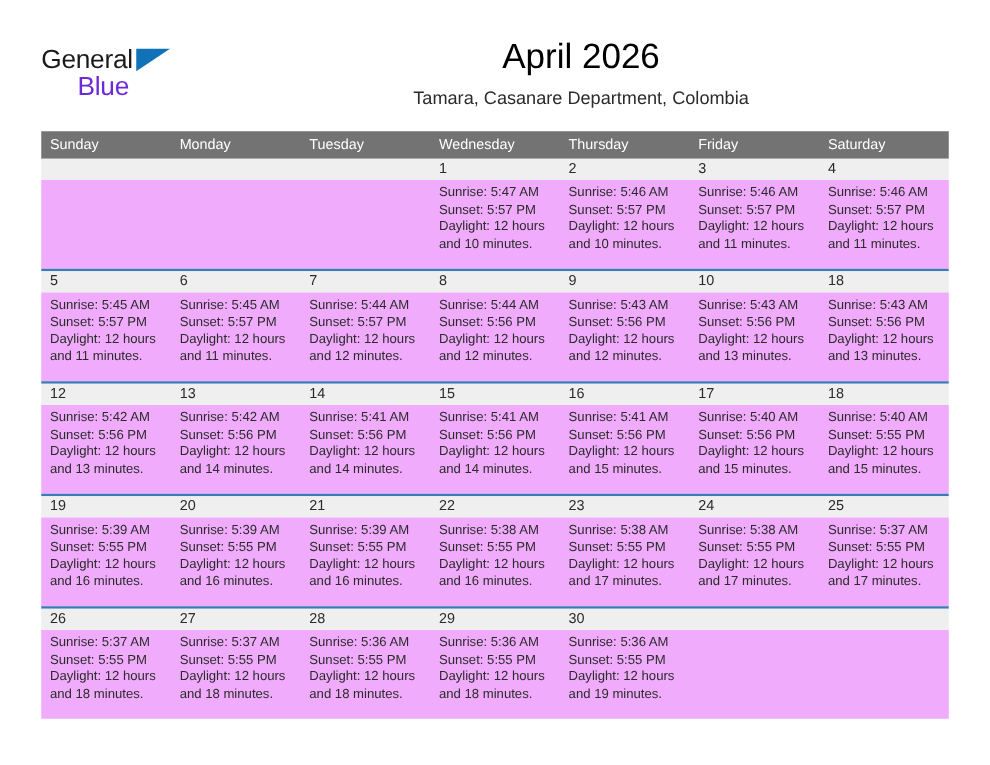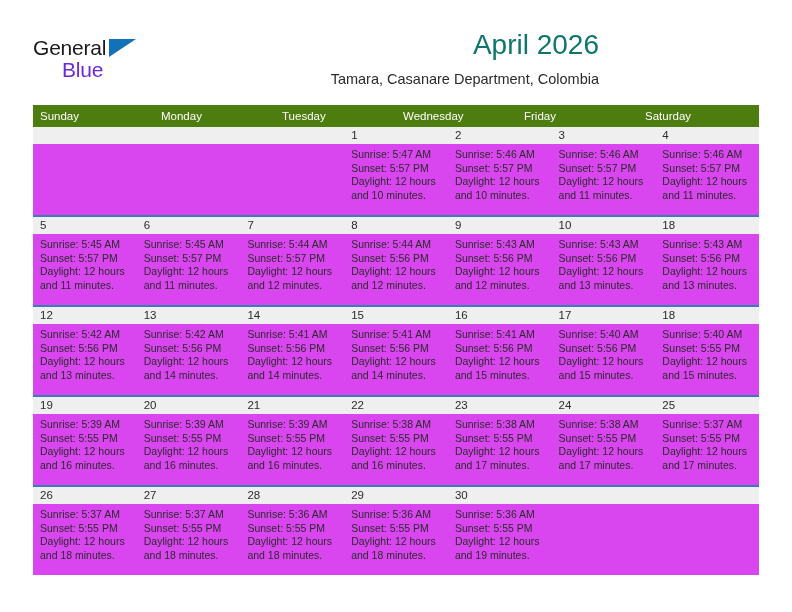--- a/index.html
+++ b/index.html
@@ -67,43 +67,44 @@
   }
 
   .title-block {
     position: absolute;
     right: 0;
     top: 0;
     text-align: right;
   }
   .cal-title {
     font-size: 28px;
-    color: #0f766e;
+    color: #000000;
     line-height: 34px;
     white-space: nowrap;
+    text-align: center;
   }
   .cal-subtitle {
     margin-top: 8px;
     font-size: 14.5px;
     color: #2b2b2b;
     line-height: 18px;
     white-space: nowrap;
   }
 
   
   .calendar {
     position: absolute;
     left: 33px;
     top: 105px;
     width: 726px;
   }
 
   .weekday-row {
     display: flex;
-    background: #4d7c0f;
+    background: #737373;
     height: 22px;
     align-items: center;
   }
   .weekday {
     flex: 1 1 0;
     color: #ffffff;
     font-size: 11.5px;
     padding-left: 7px;
     box-sizing: border-box;
     line-height: 22px;
@@ -127,21 +128,21 @@
     flex: 1 1 0;
     font-size: 11.5px;
     color: #2b2b2b;
     padding-left: 7px;
     box-sizing: border-box;
     line-height: 17px;
   }
 
   .detail-band {
     display: flex;
-    background: #d946ef;
+    background: #f0abfc;
     height: 71px;
   }
   .detail-cell {
     flex: 1 1 0;
     padding: 4px 7px 0 7px;
     box-sizing: border-box;
   }
   .detail-line {
     font-size: 10.5px;
     line-height: 13.6px;
@@ -169,20 +170,21 @@
     </div>
 
   </div>
 
   <div class="calendar">
     <div class="weekday-row" id="weekday-row">
         <div class="weekday">Sunday</div>
         <div class="weekday">Monday</div>
         <div class="weekday">Tuesday</div>
         <div class="weekday">Wednesday</div>
+        <div class="weekday">Thursday</div>
         <div class="weekday">Friday</div>
         <div class="weekday">Saturday</div>
       </div>
     <div id="weeks-container">
         <div class="week-row">
           <div class="daynum-band">
             <div class="daynum"></div>
             <div class="daynum"></div>
             <div class="daynum"></div>
             <div class="daynum">1</div>

